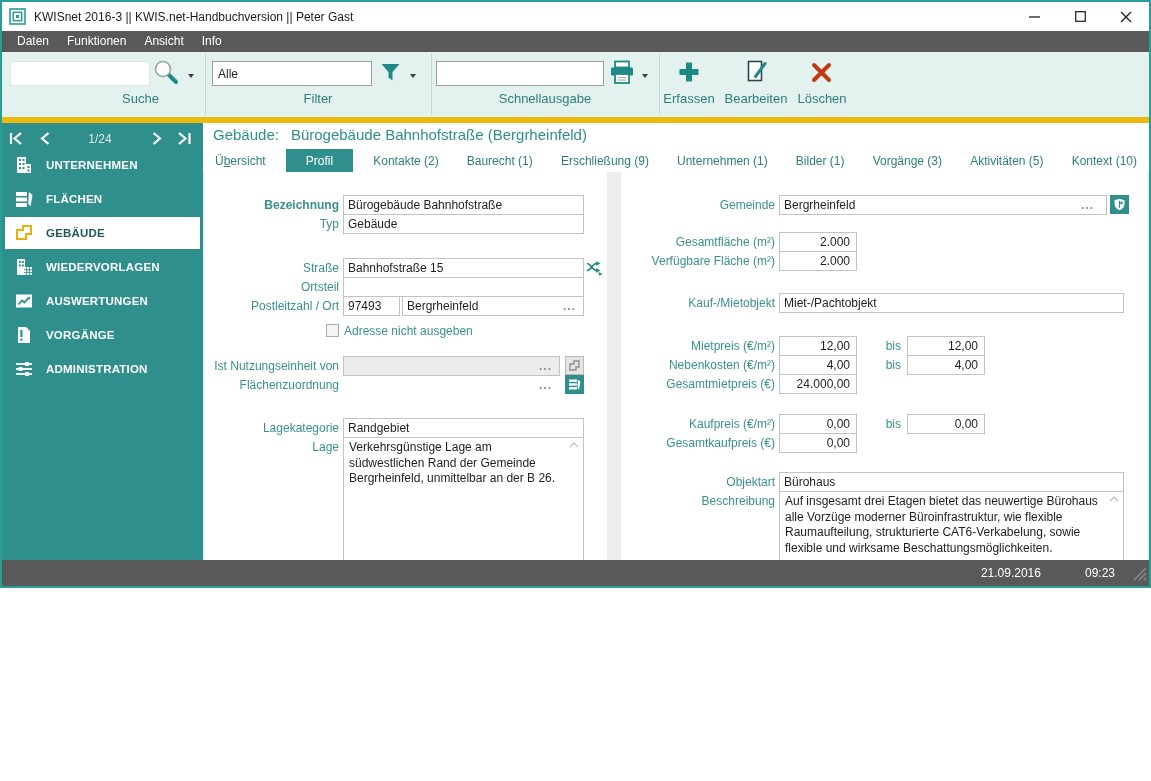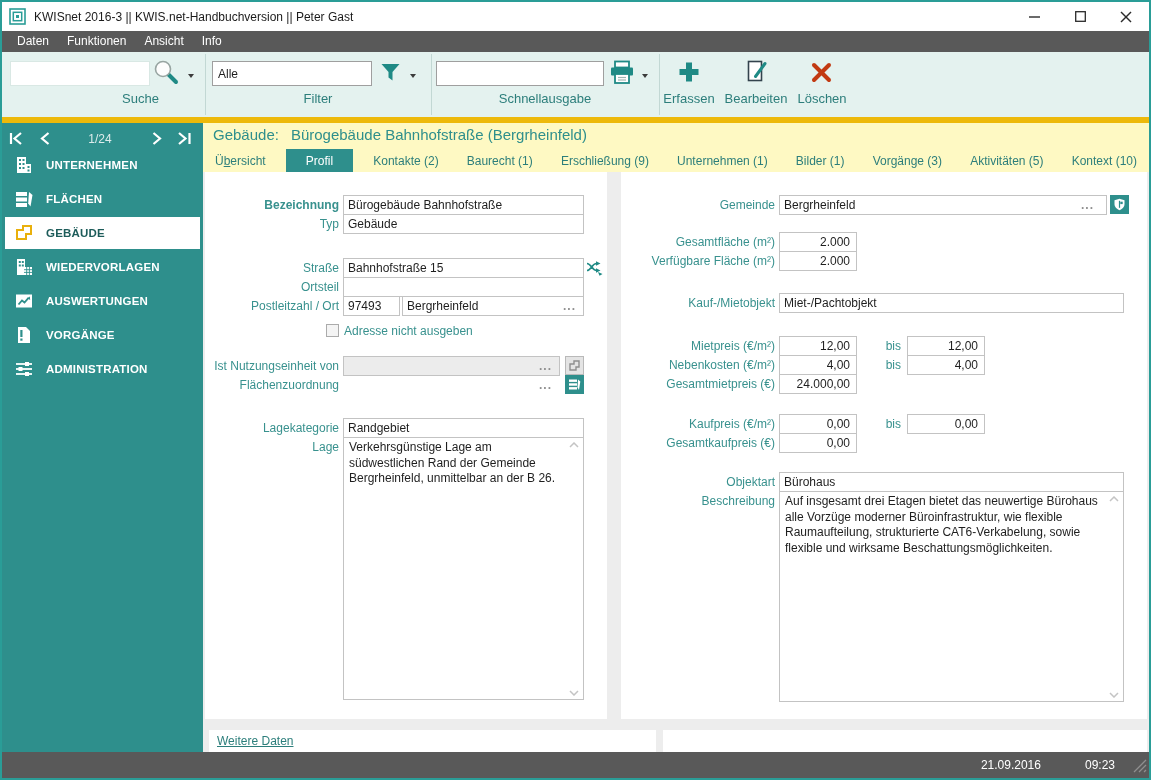--- a/index.html
+++ b/index.html
@@ -1,18 +1,18 @@
 <!DOCTYPE html>
 <html><head>
 <meta charset="utf-8">
 <style>
   * { box-sizing: border-box; margin: 0; padding: 0; }
   html,body { background:#fff; }
   body { font-family:"Liberation Sans", sans-serif; }
-  .window { position:relative; width:1151px; height:780px; border:2px solid #2a9d97; background:#fff; overflow:hidden; }
+  .window { position:relative; width:1151px; height:588px; border:2px solid #2a9d97; background:#fff; overflow:hidden; }
 
   
   .titlebar { position:absolute; left:0; top:0; right:0; height:29px; background:#fff; display:flex; align-items:center; }
   .app-icon { margin-left:7px; display:flex; }
   .title-text { margin-left:8px; font-size:12px; color:#1b1b1b; }
   .win-controls { margin-left:auto; display:flex; height:100%; }
   .win-btn { width:46px; display:flex; align-items:center; justify-content:center; cursor:default; }
 
   
   .menubar { position:absolute; left:0; top:29px; right:0; height:21px; background:#595959; display:flex; align-items:center; padding-left:6px; }
@@ -40,21 +40,21 @@
   .pgtext { position:absolute; left:58px; width:80px; top:5px; text-align:center; color:#ddecec; font-size:12px; }
   .nav-items { position:absolute; top:25px; left:0; right:0; }
   .nav-item { height:34px; display:flex; align-items:center; padding-left:9px; }
   .nav-icon { width:26px; display:flex; justify-content:center; }
   .nav-label { margin-left:9px; color:#fff; font-size:11.5px; font-weight:bold; letter-spacing:.2px; }
   .nav-item.active { background:#fff; margin:1px 3px; height:32px; padding-left:6px; }
   .nav-item.active .nav-label { color:#1d5c5a; }
 
   
   .content { position:absolute; left:201px; top:0; right:0; height:100%; background:#ededed; }
-  .content-head { position:absolute; top:0; left:0; right:0; height:49px; background:#fef9c3; }
+  .content-head { position:absolute; top:0; left:0; right:0; height:49px; background:#ffffff; }
   .page-title { position:absolute; left:10px; top:3px; font-size:15px; color:#2e8f8c; white-space:nowrap; }
   .page-title .name { margin-left:12px; }
   .tabs { position:absolute; left:4px; right:4px; top:26px; height:23px; display:flex; justify-content:space-between; }
   .tab { display:flex; align-items:center; padding:0 8px; font-size:12px; color:#2c7e7b; white-space:nowrap; }
   .tab.active { background:#2e8f8c; color:#fff; padding:0 20px; }
   .tab .mn { text-decoration:underline; }
 
   .panel { position:absolute; top:49px; height:547px; background:#fff; }
   .panel-left { left:2px; width:402px; }
   .panel-right { left:418px; right:2px; }

